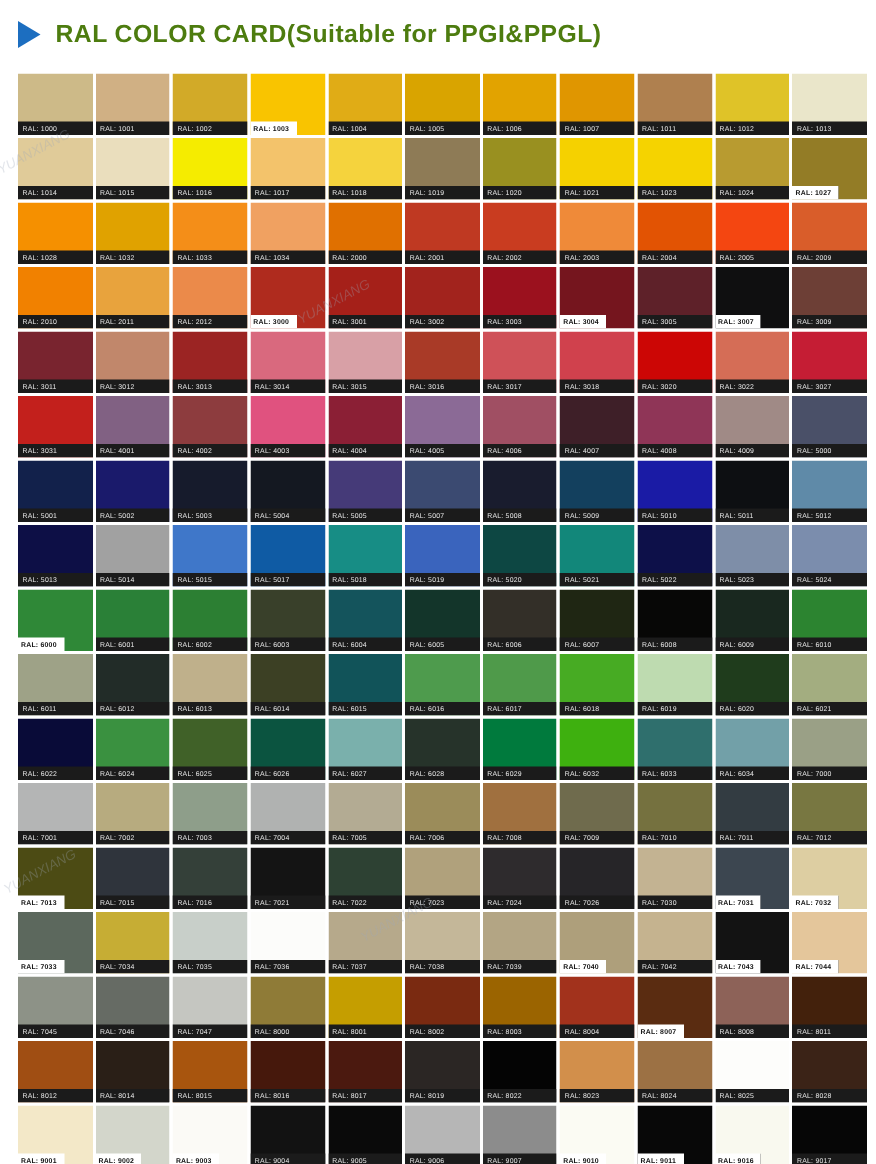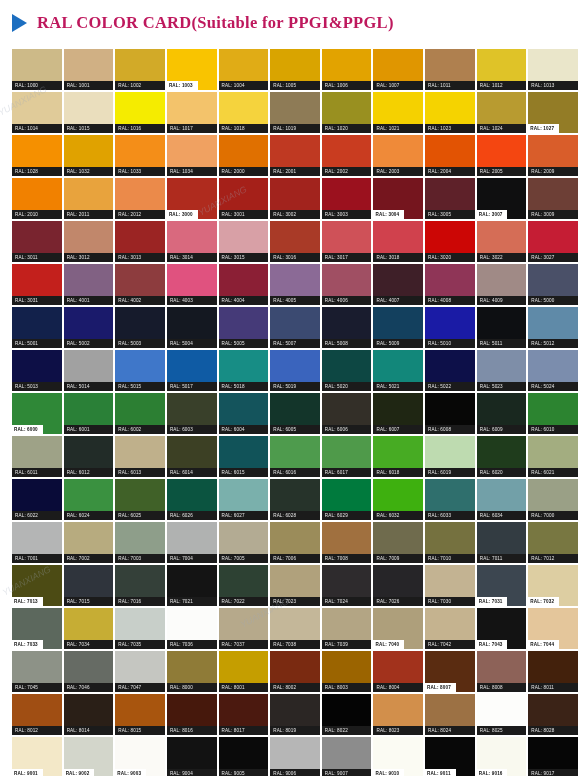--- a/index.html
+++ b/index.html
@@ -34,24 +34,24 @@
     height: 0;
     border-top: 9px solid transparent;
     border-bottom: 9px solid transparent;
     border-left: 15px solid #1c6ec0;
     margin-right: 10px;
     flex: none;
   }
   #header-title {
     font-size: 16.5px;
     font-weight: bold;
-    color: #be185d;
+    color: #4d7c0f;
     letter-spacing: 0.3px;
     white-space: nowrap;
-    font-family: Liberation Serif, serif;
+    font-family: Liberation Sans, sans-serif;
   }
 
   
   #grid {
     position: absolute;
     left: 12px;
     top: 49px;
     width: 566px;
     display: grid;
     grid-template-columns: repeat(11, 1fr);

